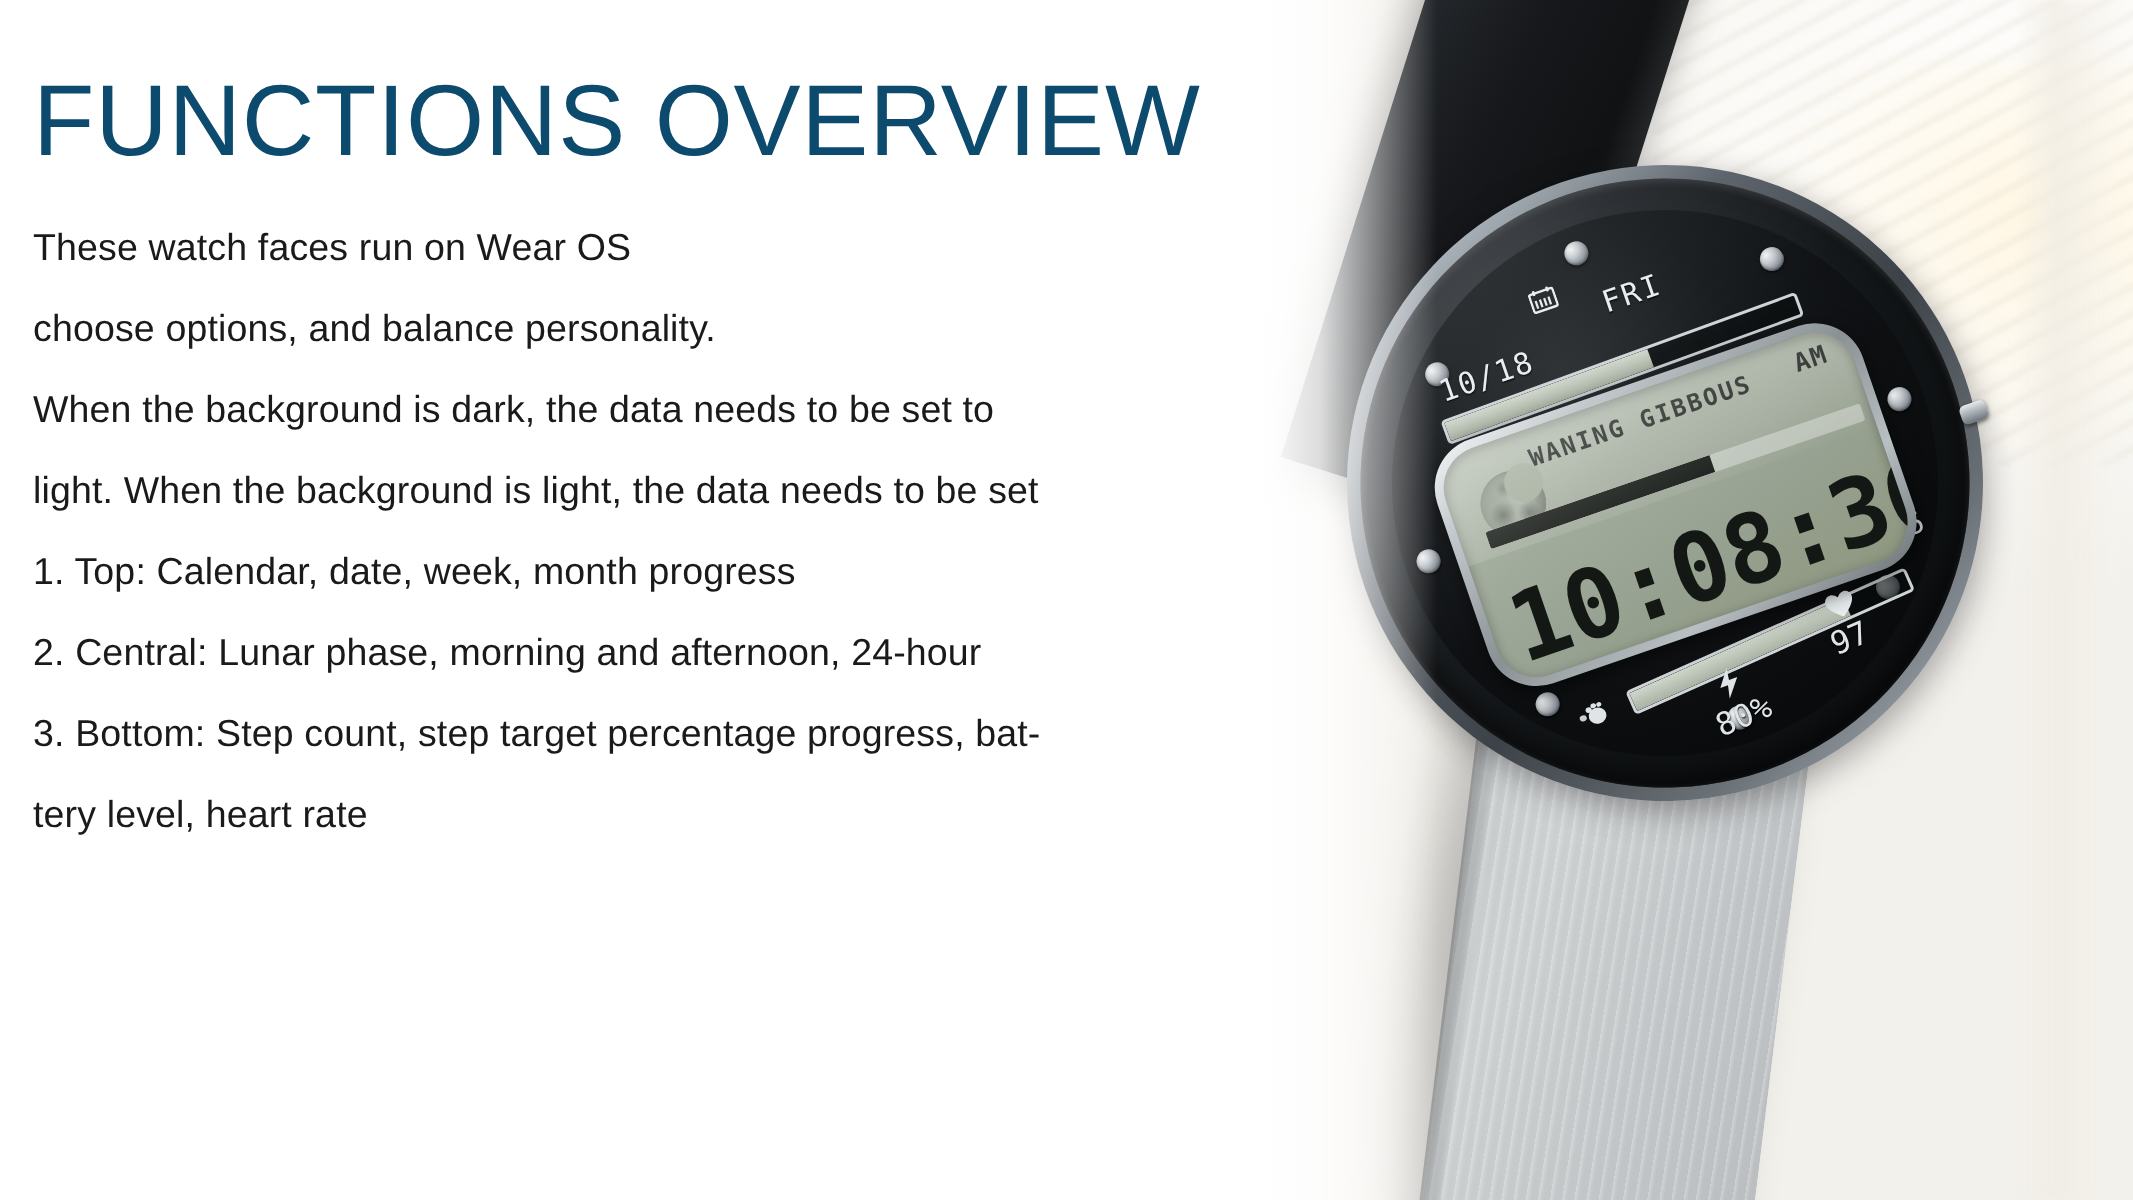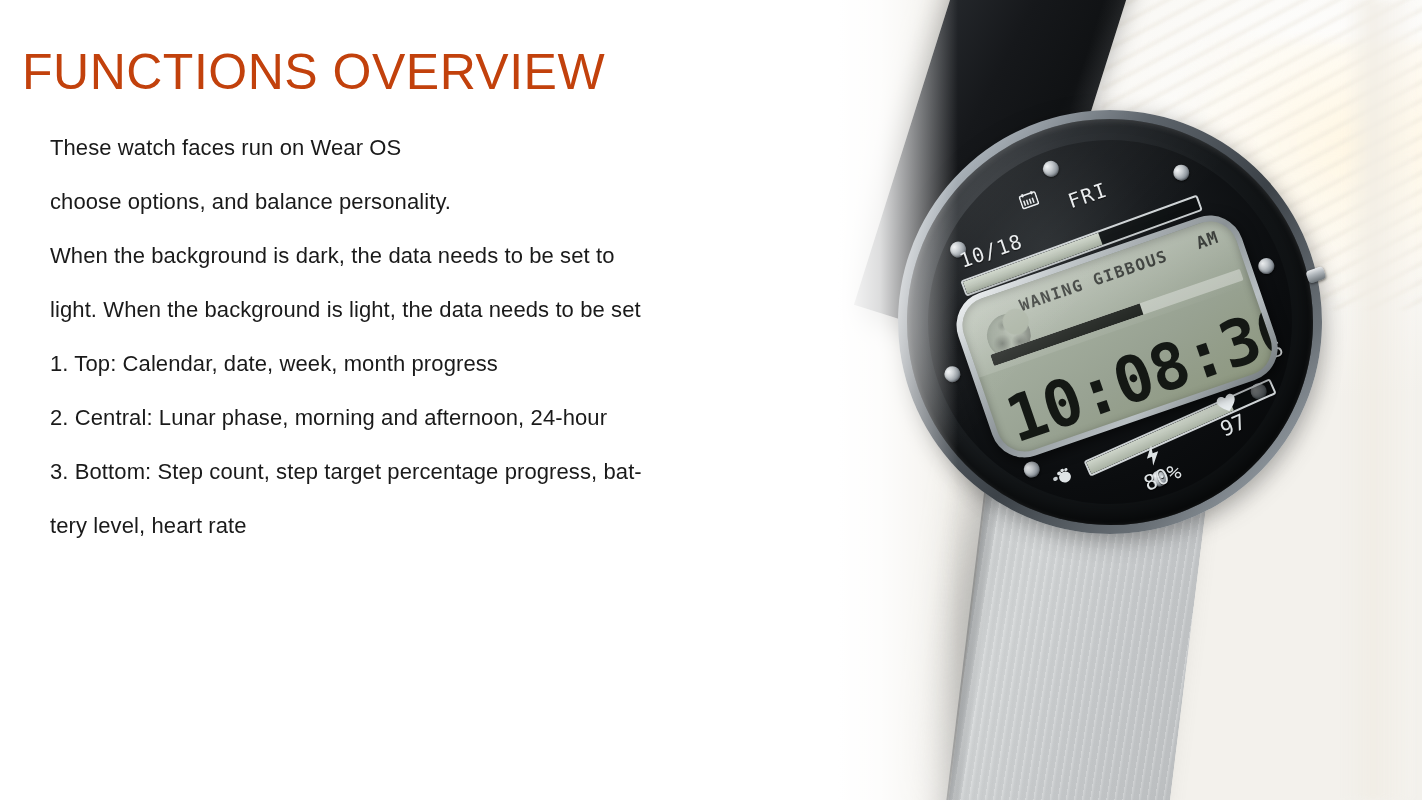--- a/index.html
+++ b/index.html
@@ -435,36 +435,35 @@
   
   .textcol {
     position: absolute;
     left: 22px;
     top: 46px;
     width: 860px;
     z-index: 70;
   }
   .heading {
     font-family: "Liberation Sans", sans-serif;
-    font-size: 50px;
+    font-size: 67px;
     font-weight: 400;
     letter-spacing: 0.5px;
-    color: #c2410c;
+    color: #0c4a6e;
     margin: 0 0 22px 0;
     line-height: 1.05;
   }
   .body-line {
     font-family: "Liberation Sans", sans-serif;
-    font-size: 22px;
+    font-size: 25px;
     font-weight: 400;
     color: #1a1a1a;
     line-height: 54px;
     white-space: nowrap;
     letter-spacing: 0.1px;
-    margin-left: 28px;
   }
 </style>
 </head>
 <body>
 
 <div id="page">
 
   <div class="photo">
     <div class="warmglow"></div>
     <div class="streaks"></div>

